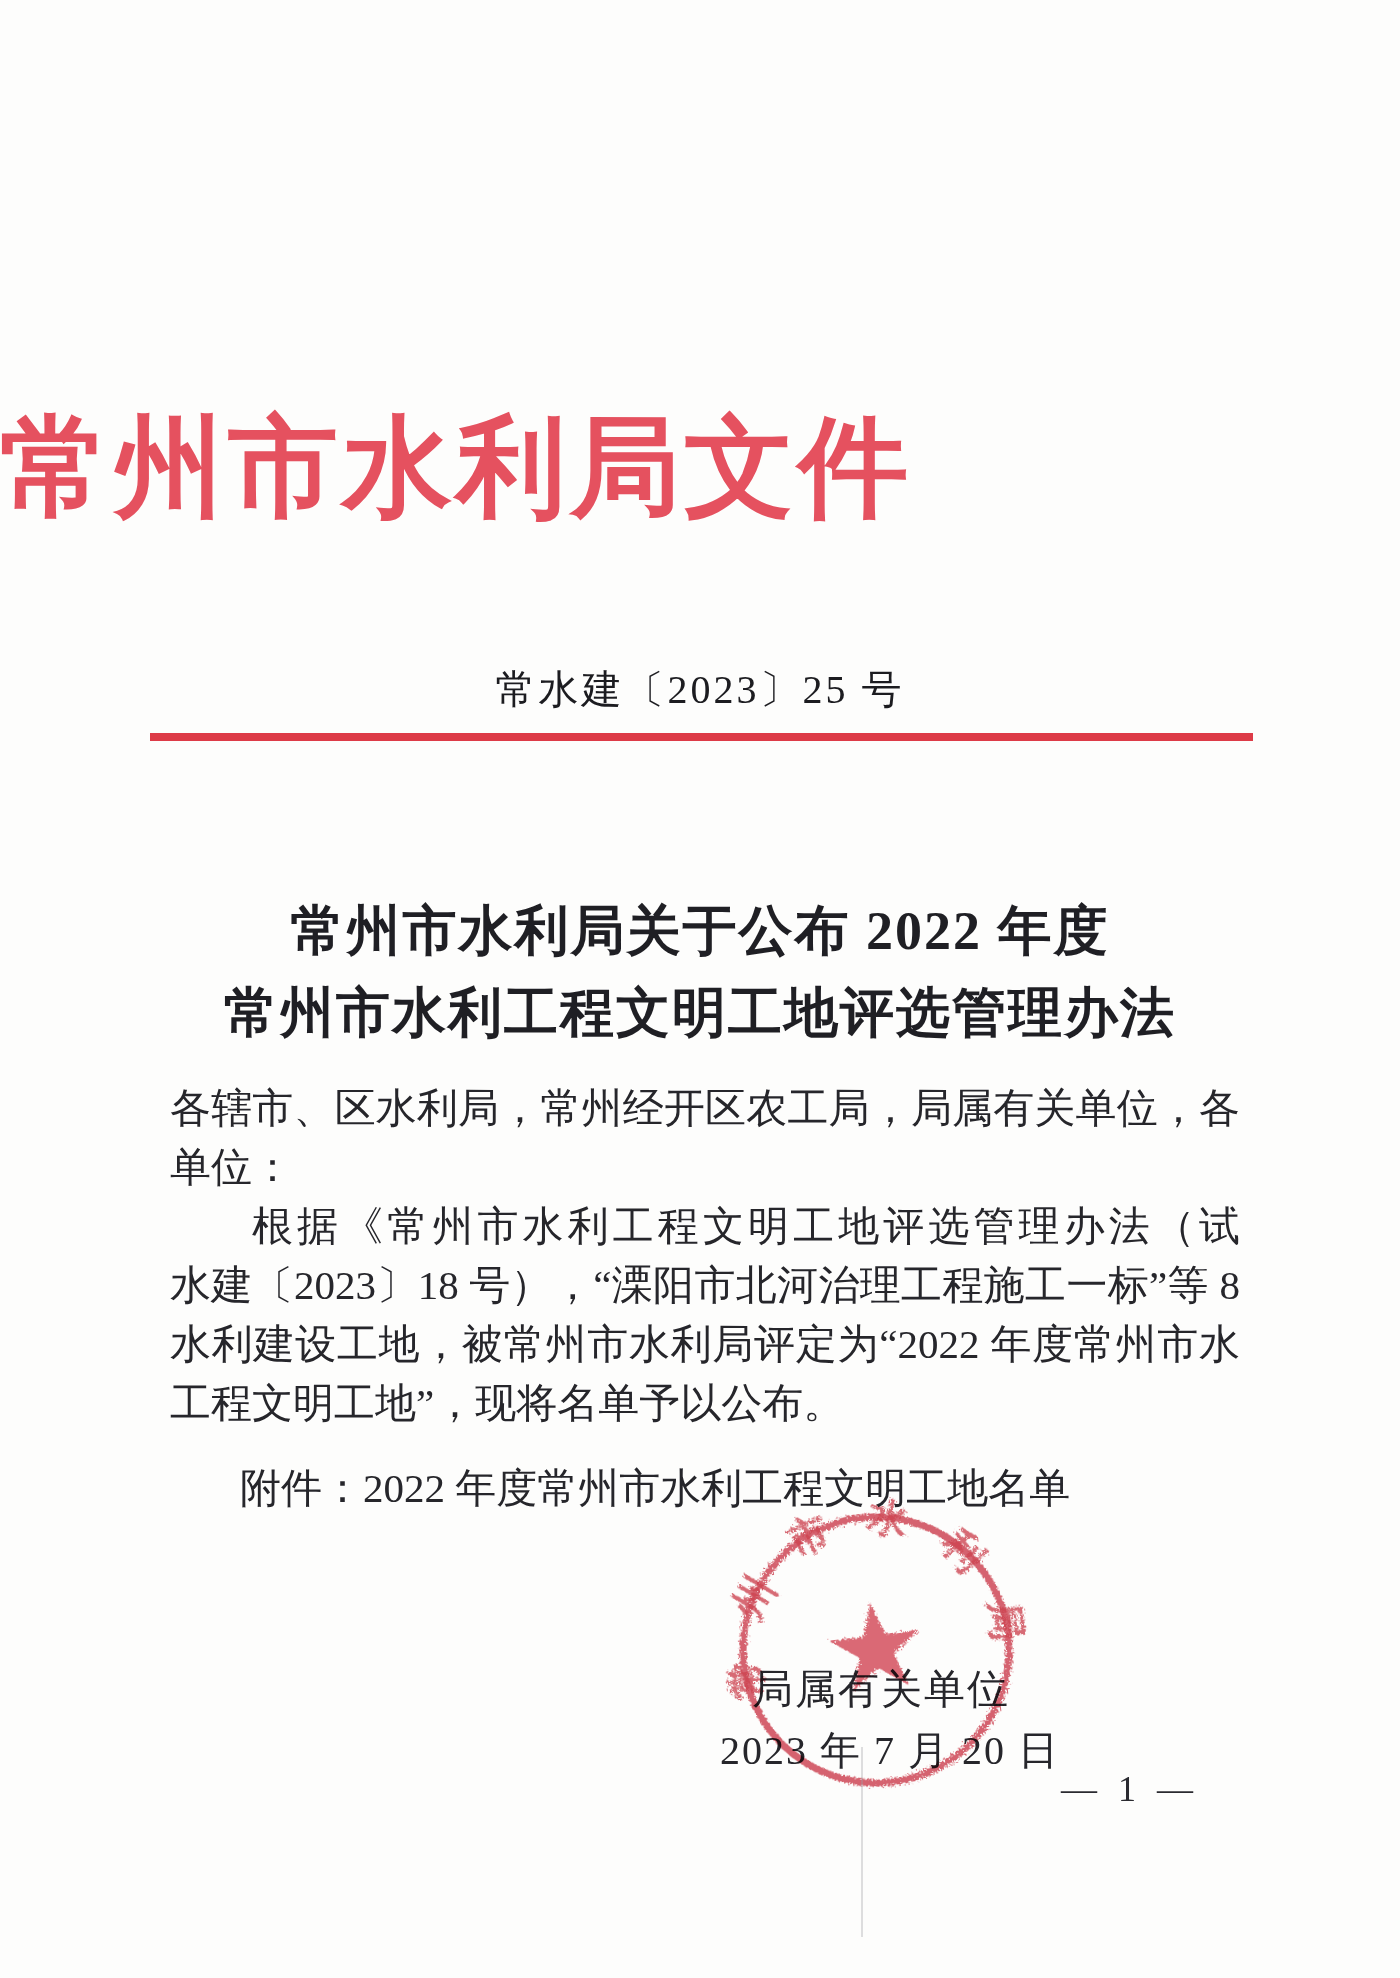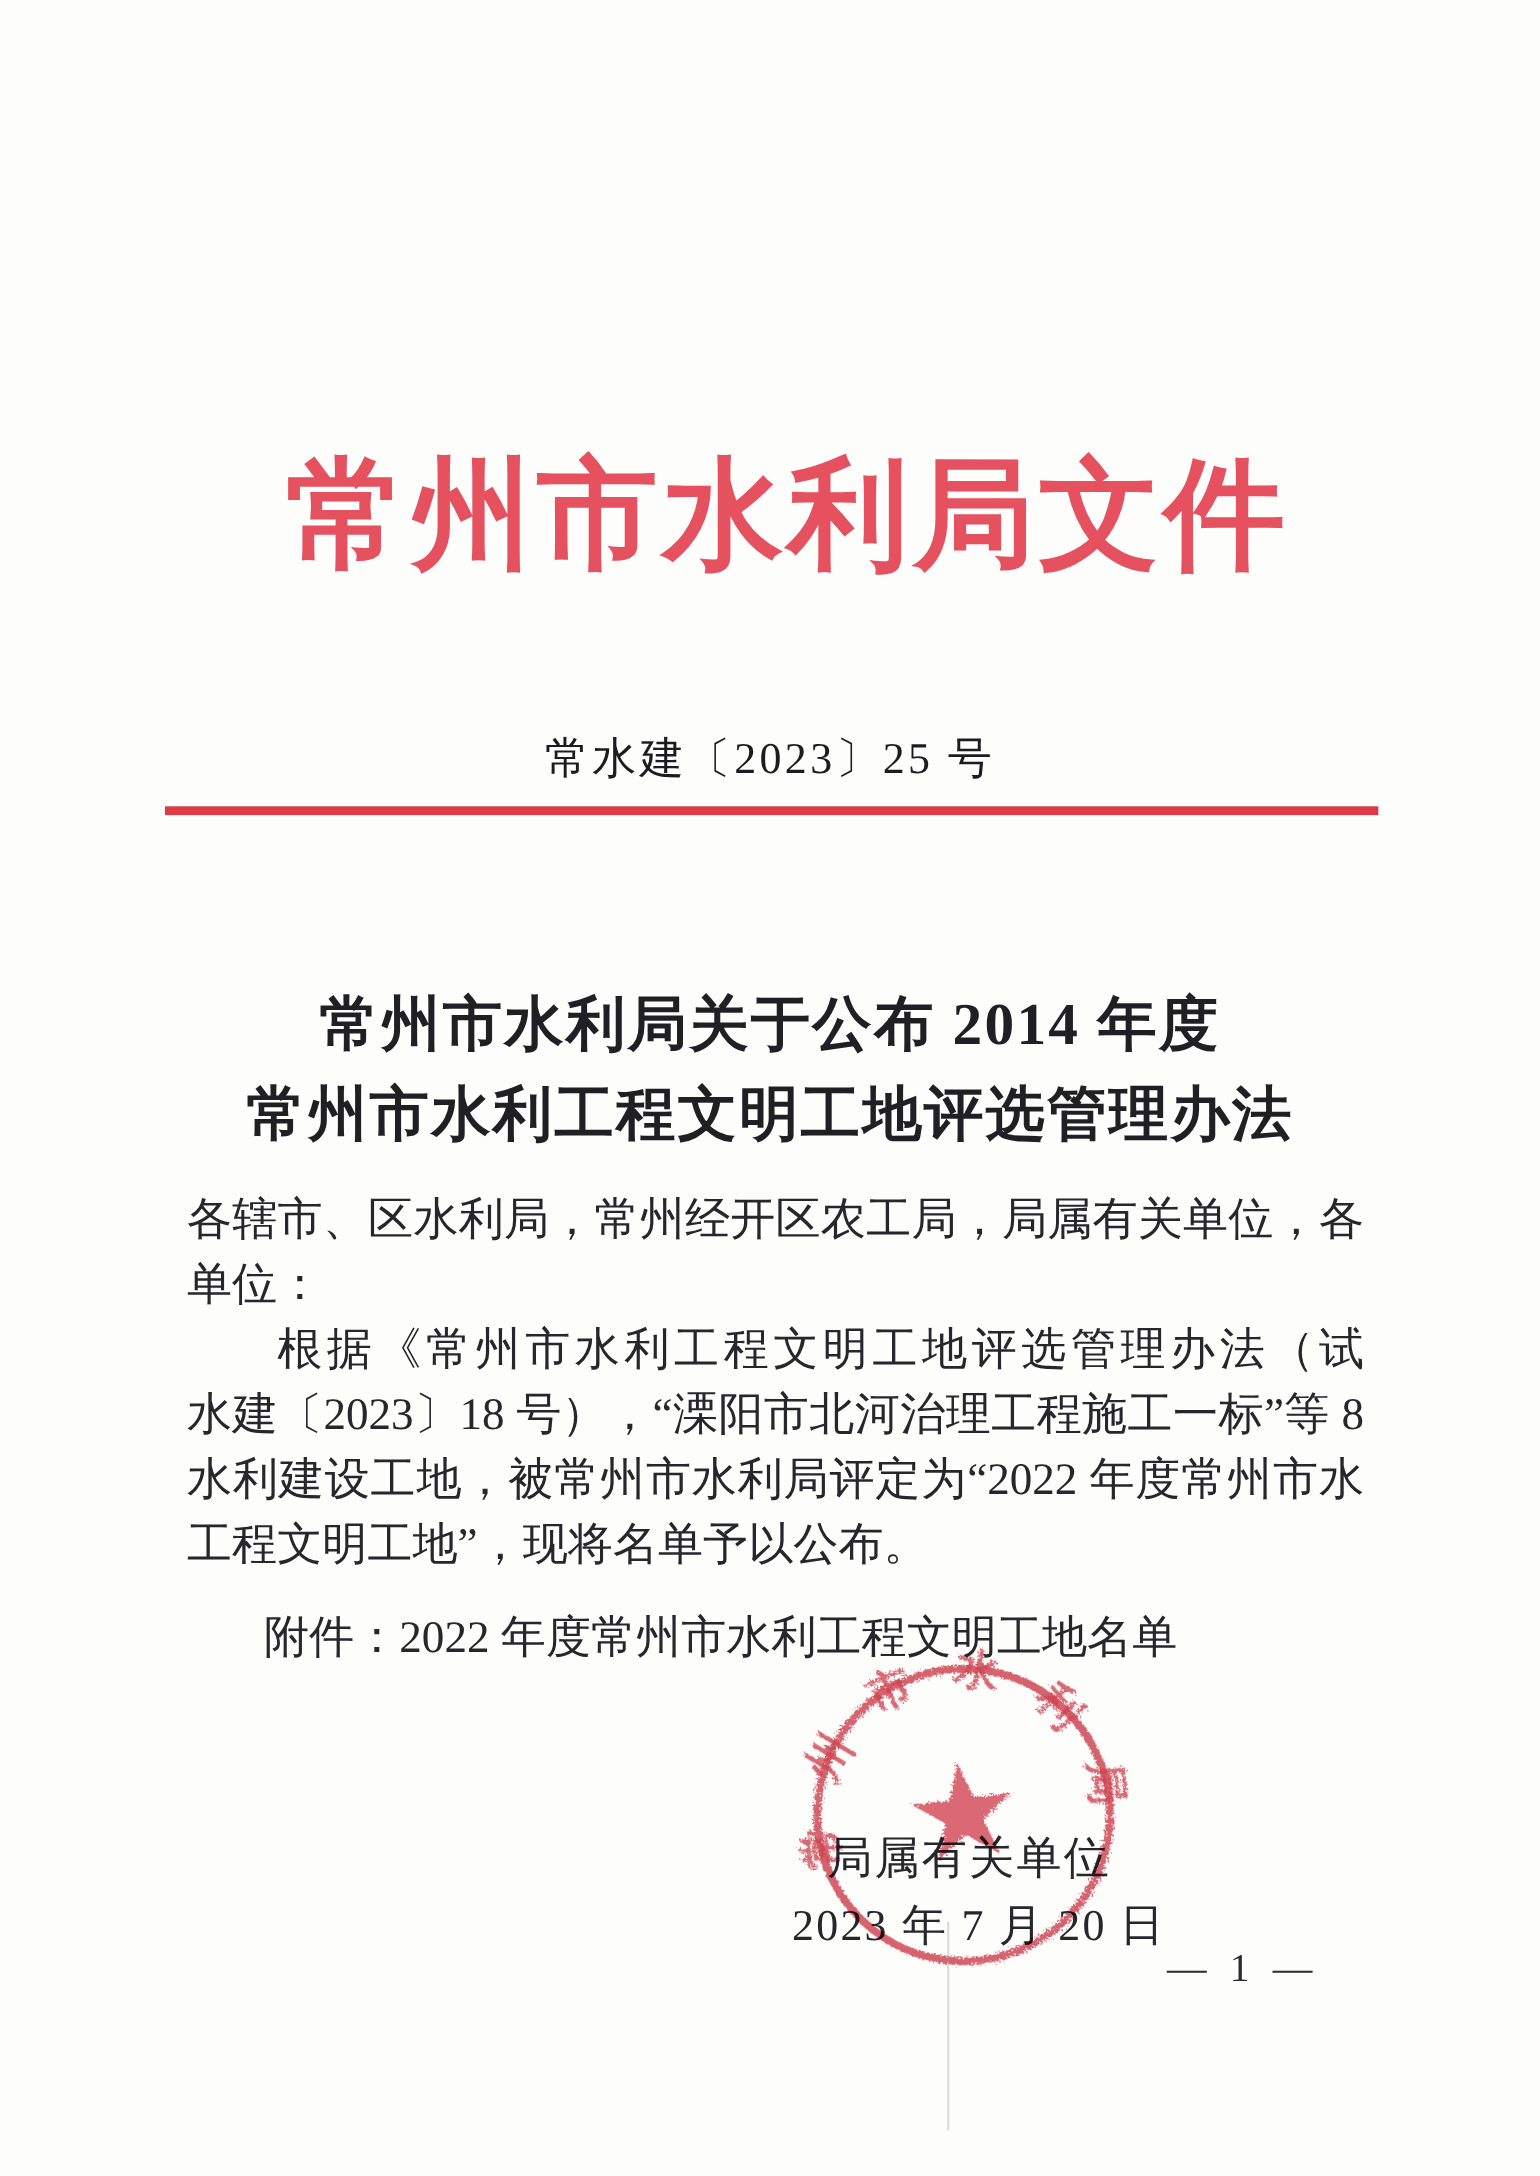--- a/index.html
+++ b/index.html
@@ -6,23 +6,23 @@
   body{
     width:1400px;height:1978px;position:relative;overflow:hidden;
     background:#fdfdfc;
     font-family:"Liberation Serif","DejaVu Serif",serif;
     color:#212126;
   }
   .abs{position:absolute;}
 
   
   .masthead{
-    left:0;right:0;top:398px;text-align:center;
+    left:0;right:0;top:398px;text-align:left;
     font-size:110px;font-weight:900;letter-spacing:4px;
-    color:#e5515f;line-height:140px;white-space:nowrap;margin-left:32px;
+    color:#e5515f;line-height:140px;white-space:nowrap;
   }
 
   
   .doc-number{
     left:0;right:0;top:662px;text-align:center;
     font-size:40px;letter-spacing:3px;color:#1c1c20;white-space:nowrap;
   }
 
   
   .red-rule{
@@ -89,21 +89,21 @@
 </head>
 <body>
 
 <div class="abs masthead">常州市水利局文件</div>
 
 <div class="abs doc-number">常水建〔2023〕25 号</div>
 
 <div class="abs red-rule"></div>
 
 <div class="abs doc-title">
-  <div>常州市水利局关于公布 2014 年度</div>
+  <div>常州市水利局关于公布 2022 年度</div>
   <div>常州市水利工程文明工地评选管理办法</div>
 </div>
 
 <div class="abs body-block">
   <div class="body-line justify">各辖市、区水利局，常州经开区农工局，局属有关单位，各有关</div>
   <div class="body-line">单位：</div>
   <div class="body-line justify indent">根据《常州市水利工程文明工地评选管理办法（试行）》（常</div>
   <div class="body-line justify">水建〔2023〕18 号），“溧阳市北河治理工程施工一标”等 8 个</div>
   <div class="body-line justify">水利建设工地，被常州市水利局评定为“2022 年度常州市水利</div>
   <div class="body-line">工程文明工地”，现将名单予以公布。</div>

